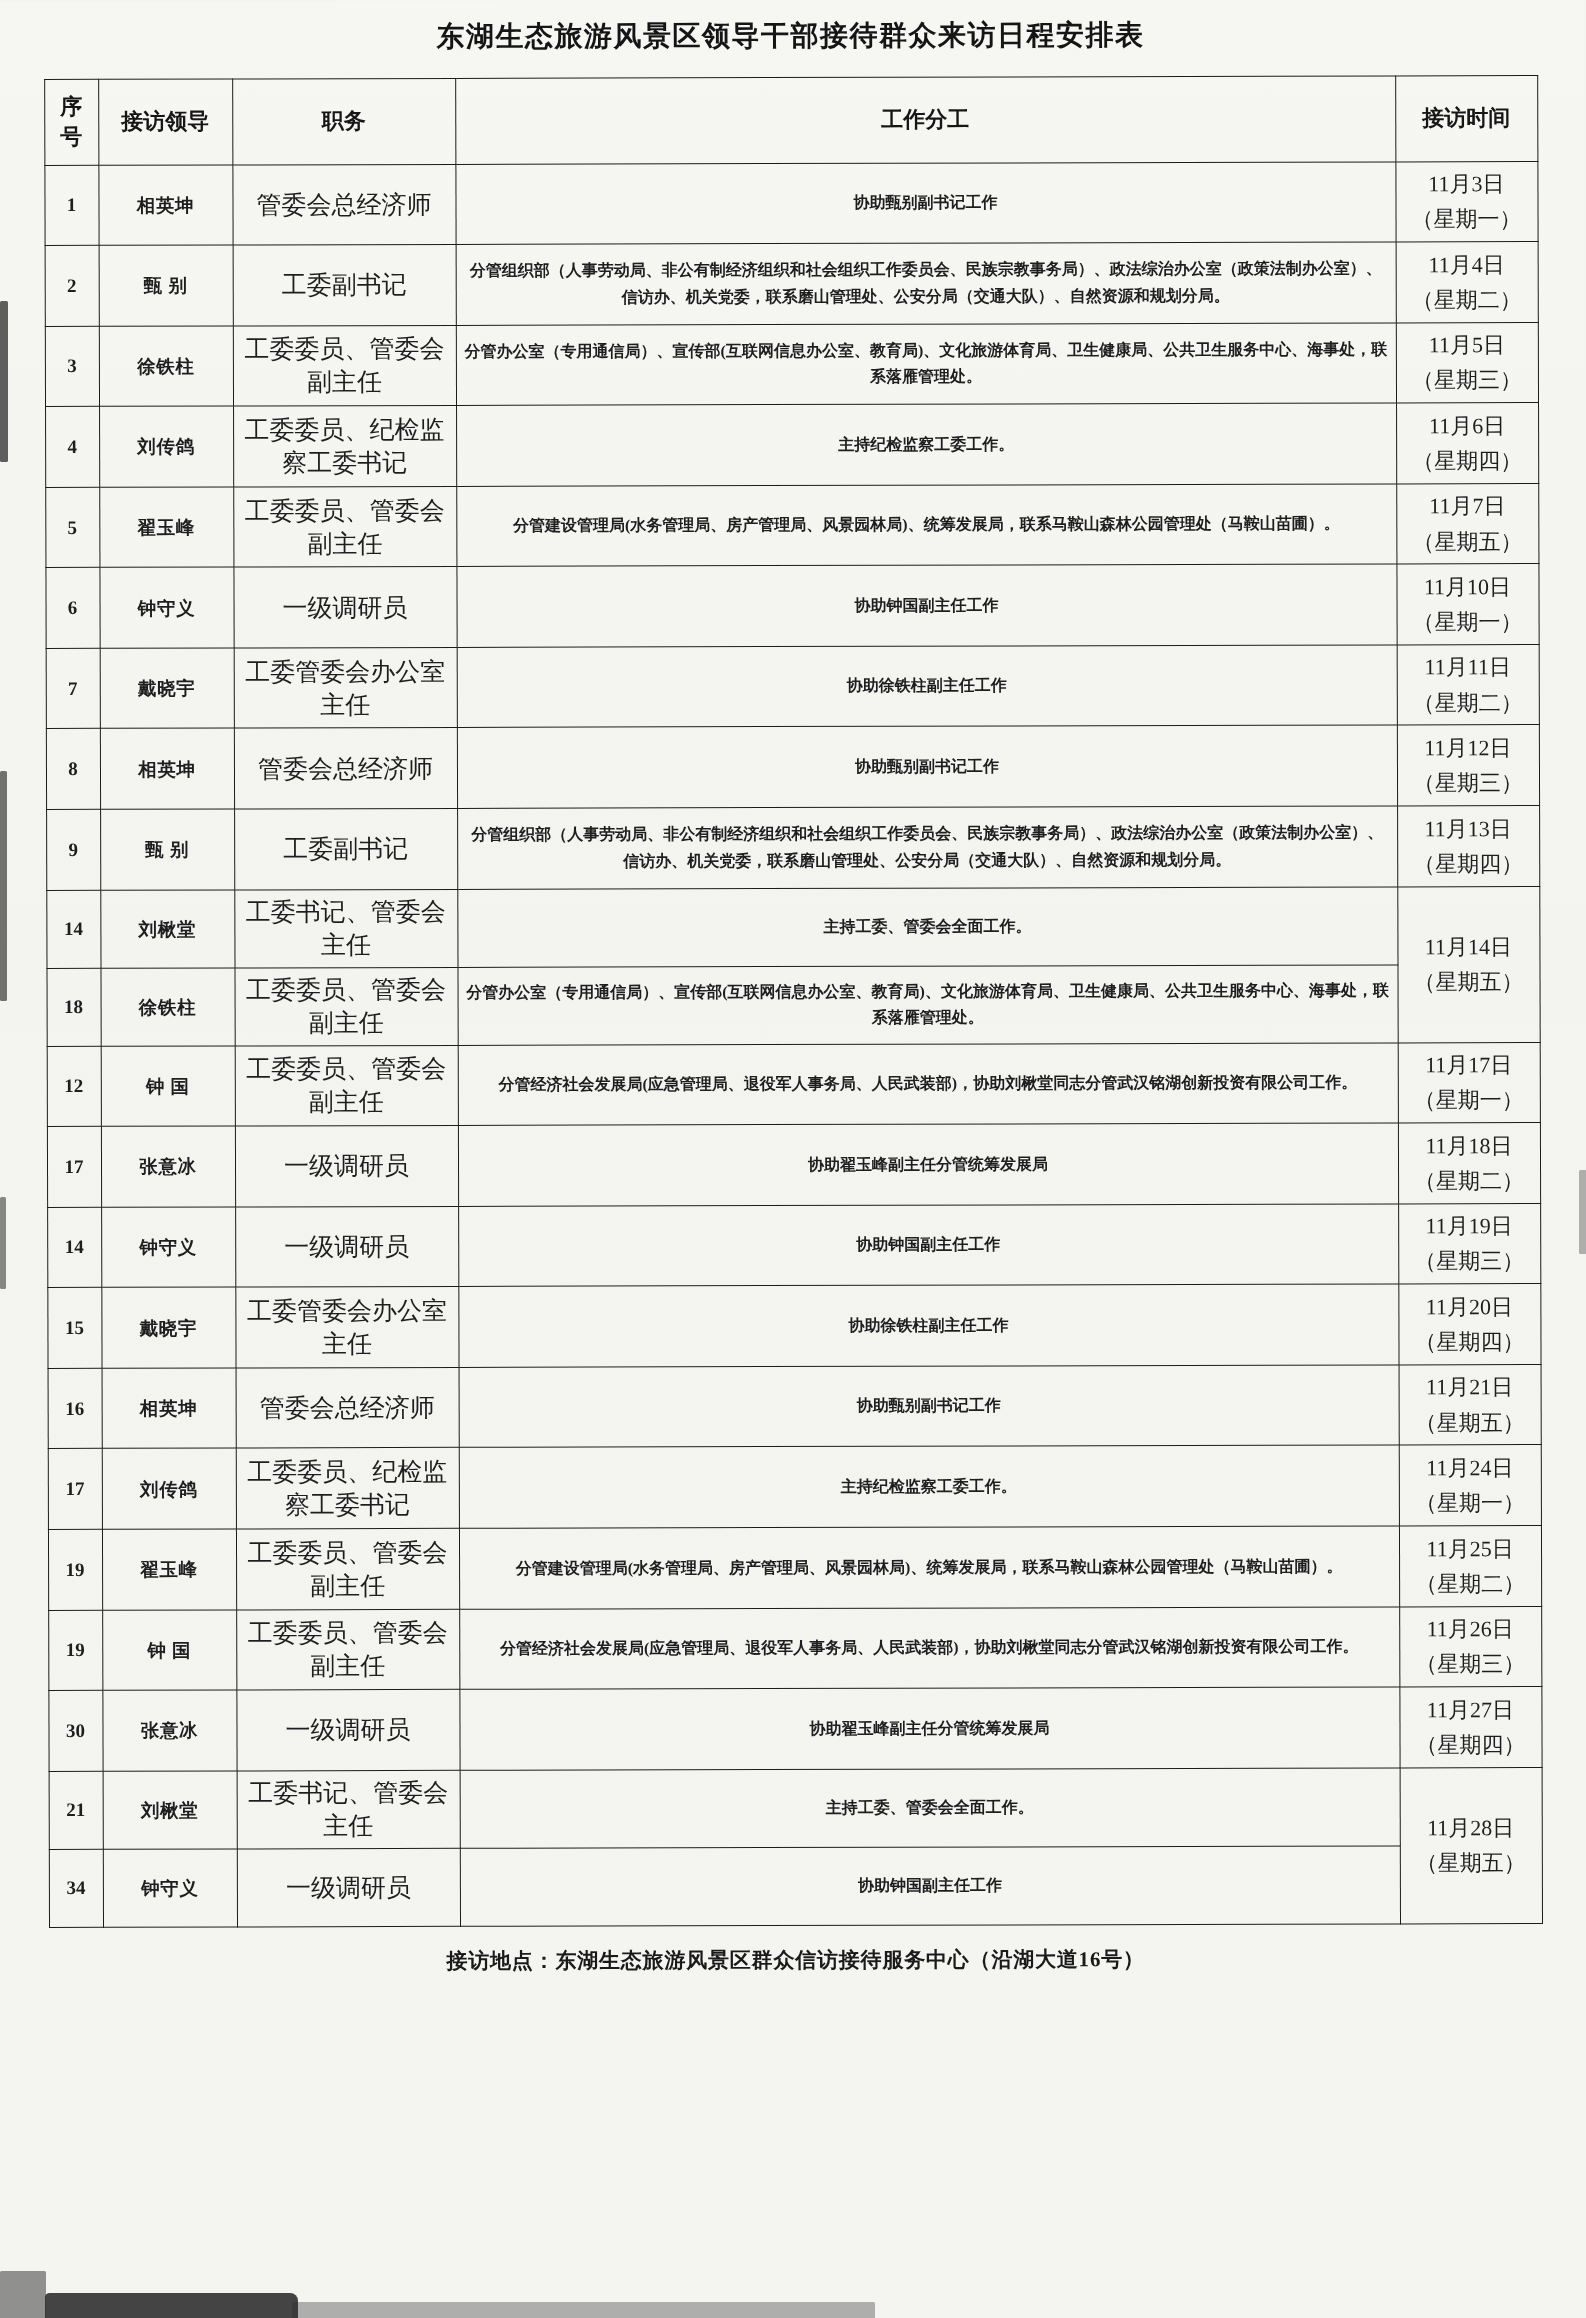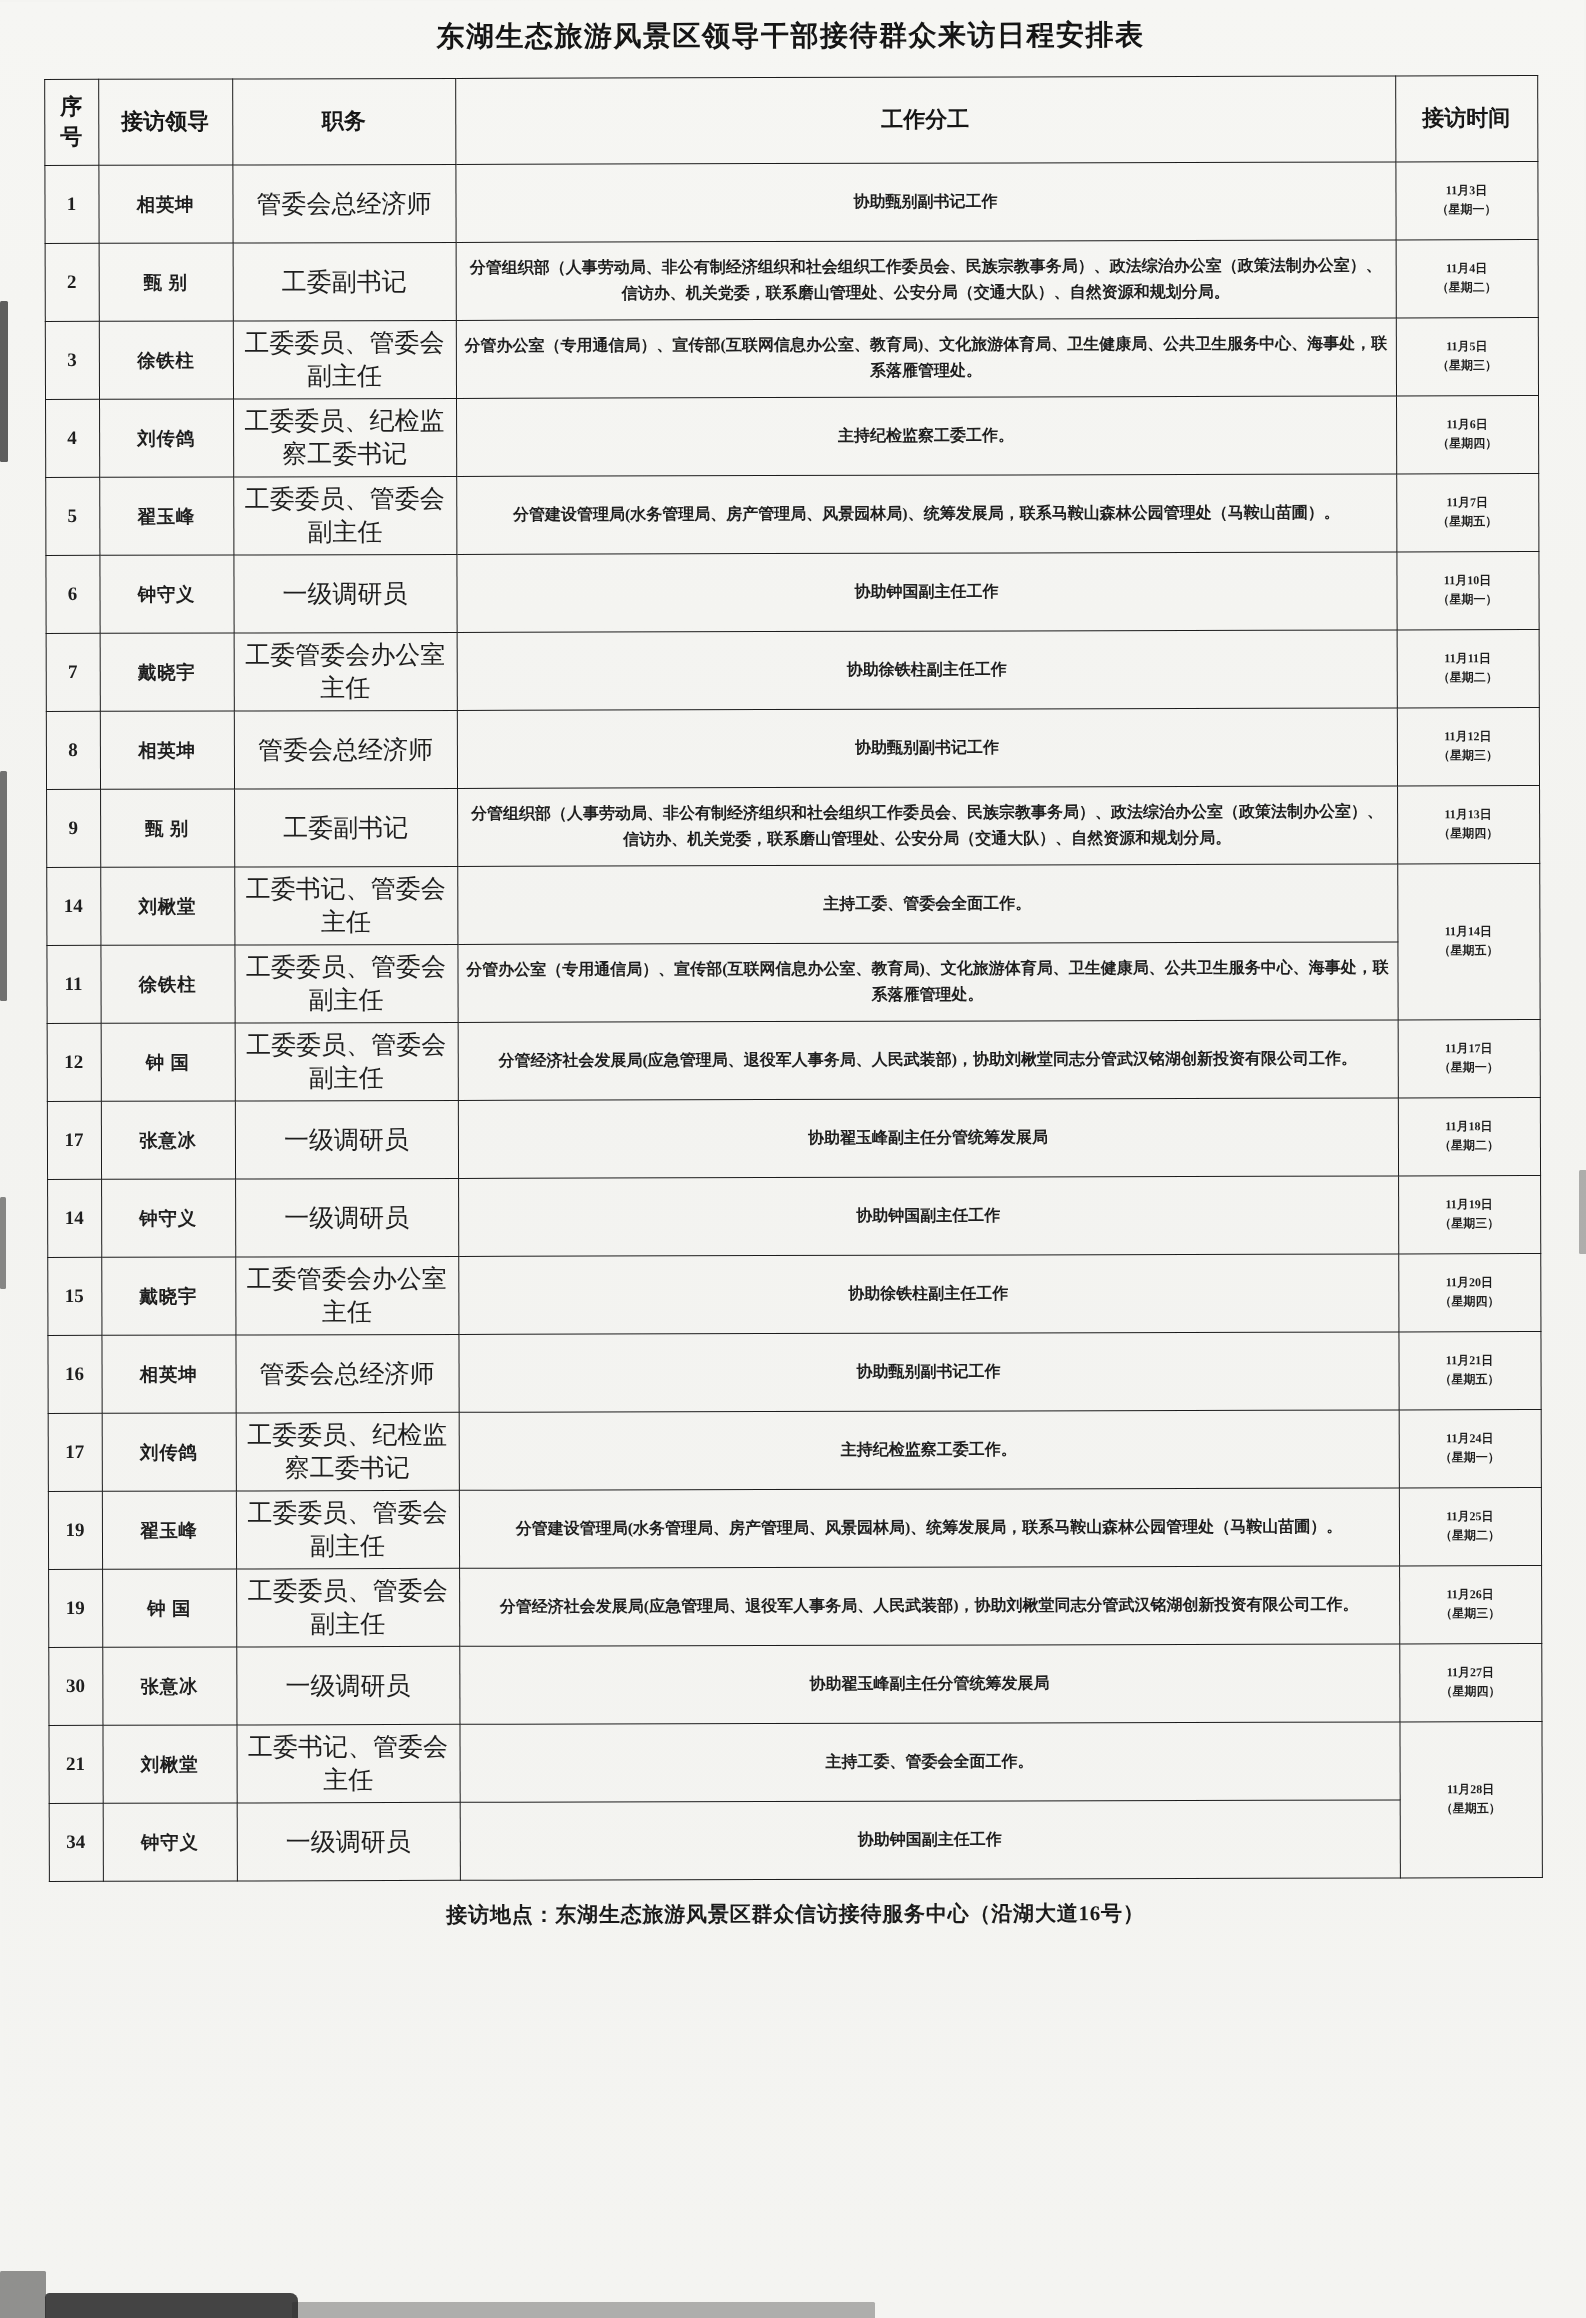--- a/index.html
+++ b/index.html
@@ -45,21 +45,21 @@
   }
   col.w-no{width:54px;}
   col.w-leader{width:134px;}
   col.w-position{width:223px;}
   col.w-duty{width:940px;}
   col.w-time{width:142px;}
   td.c-no{font-size:19px;font-weight:600;height:78px;}
   td.c-leader{font-size:18.4px;font-weight:700;letter-spacing:0.8px;border-radius:13px;}
   td.c-position{font-size:25px;font-weight:400;}
   td.c-duty{font-size:16px;font-weight:600;padding:4.6px 20px;line-height:1.65;}
-  td.c-time{font-size:12px;font-weight:700;line-height:1.6;}
+  td.c-time{font-size:22px;font-weight:400;line-height:1.6;}
   .doc-footer{
     margin:20px auto 0 auto;
     text-align:center;
     font-size:21px;
     font-weight:700;
     color:#1a1a1a;
     letter-spacing:0.8px;
   }
   
   .artifact{position:absolute;background:#2b2b2b;border-radius:1.5px;}
@@ -190,21 +190,21 @@
           <td class="c-no">14</td>
           <td class="c-leader">刘楸堂</td>
           <td class="c-position">工委书记、管委会主任</td>
           <td class="c-duty">主持工委、管委会全面工作。</td>
           <td class="c-time" rowspan="2">
             <div>11月14日</div>
             <div>（星期五）</div>
           </td>
         </tr>
         <tr>
-          <td class="c-no">11</td>
+          <td class="c-no">18</td>
           <td class="c-leader">徐铁柱</td>
           <td class="c-position">工委委员、管委会副主任</td>
           <td class="c-duty">分管办公室（专用通信局）、宣传部(互联网信息办公室、教育局)、文化旅游体育局、卫生健康局、公共卫生服务中心、海事处，联系落雁管理处。</td>
         </tr>
         <tr>
           <td class="c-no">12</td>
           <td class="c-leader">钟 国</td>
           <td class="c-position">工委委员、管委会副主任</td>
           <td class="c-duty">分管经济社会发展局(应急管理局、退役军人事务局、人民武装部)，协助刘楸堂同志分管武汉铭湖创新投资有限公司工作。</td>
           <td class="c-time">

